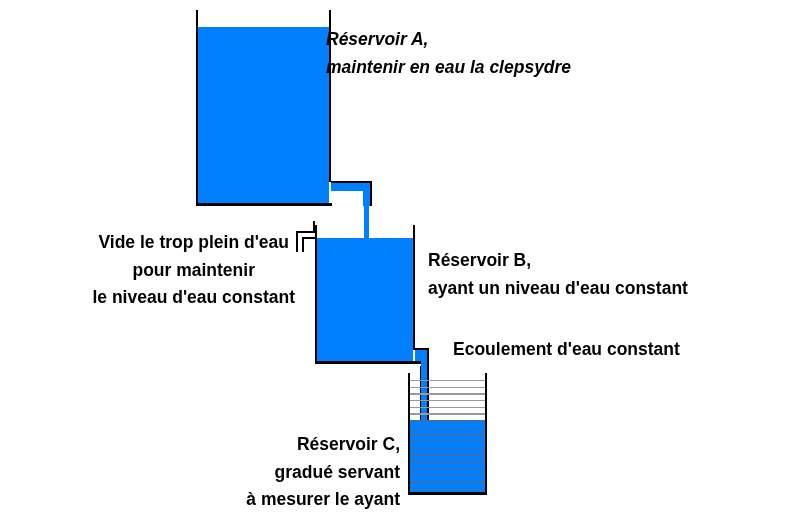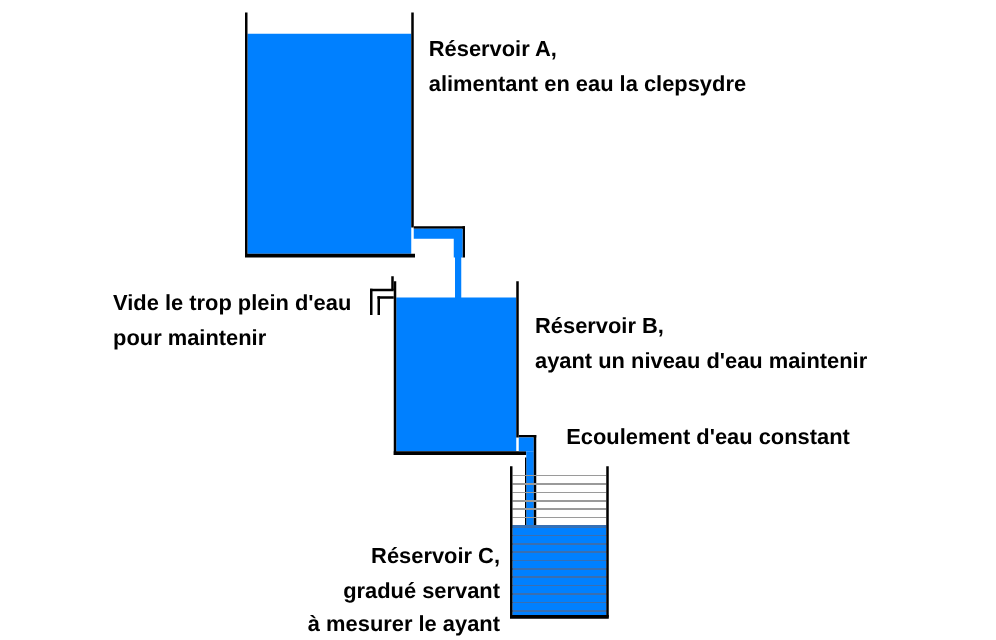--- a/index.html
+++ b/index.html
@@ -70,22 +70,22 @@
 
   
   .label {
     position: absolute;
     color: var(--text, #000000);
     font-weight: bold;
     font-size: 17.5px;
     line-height: 27.5px;
     white-space: nowrap;
   }
-  .label-a        { left:343px;  top:26px; }
-  .label-overflow { right:516px; top:229px; text-align: left; }
+  .label-a        { left:326px;  top:26px;font-style:italic; }
+  .label-overflow { right:502px; top:229px; text-align: center; }
   .label-b        { left:428px;  top:247px; }
   .label-flow     { left:453px;  top:336px; }
   .label-c        { right:397px; top:411px; text-align: right; margin-top: 20px; }
 </style>
 </head>
 <body>
 
 <div class="stage">
 
   <div class="abs water a-water"></div>
@@ -116,31 +116,32 @@
   <div class="abs line b-spout-right"></div>
 
   <div class="abs c-grads"></div>
   <div class="abs c-water"></div>
   <div class="abs line c-wall-left"></div>
   <div class="abs line c-wall-right"></div>
   <div class="abs line c-bottom"></div>
 
   <div class="label label-a">
     <div>Réservoir A,</div>
-    <div>alimentant en eau la clepsydre</div>
+    <div>maintenir en eau la clepsydre</div>
   </div>
 
   <div class="label label-overflow">
     <div>Vide le trop plein d'eau</div>
     <div>pour maintenir</div>
+    <div>le niveau d'eau constant</div>
   </div>
 
   <div class="label label-b">
     <div>Réservoir B,</div>
-    <div>ayant un niveau d'eau maintenir</div>
+    <div>ayant un niveau d'eau constant</div>
   </div>
 
   <div class="label label-flow">
     <div>Ecoulement d'eau constant</div>
   </div>
 
   <div class="label label-c">
     <div>Réservoir C,</div>
     <div>gradué servant</div>
     <div>à mesurer le ayant</div>

